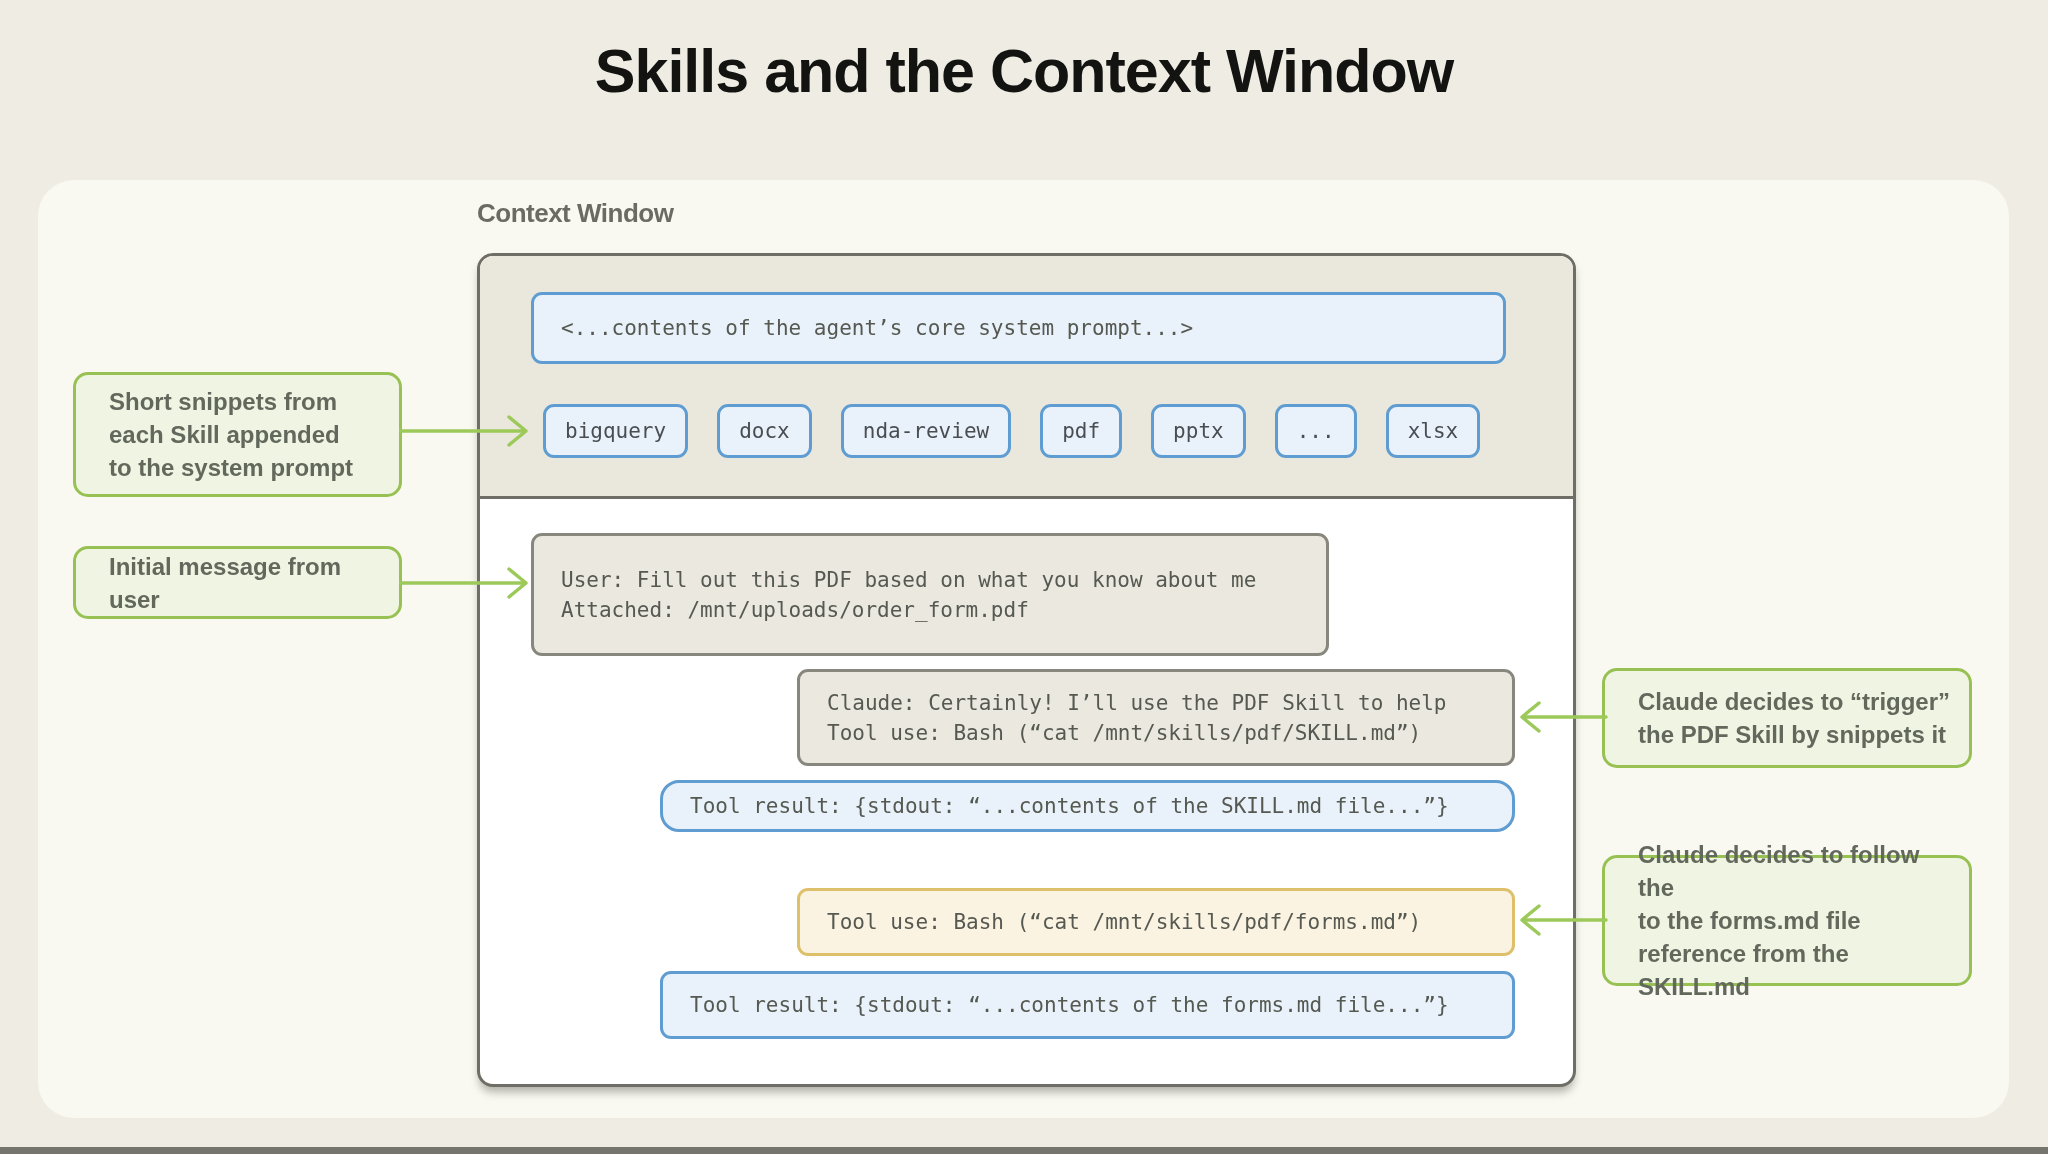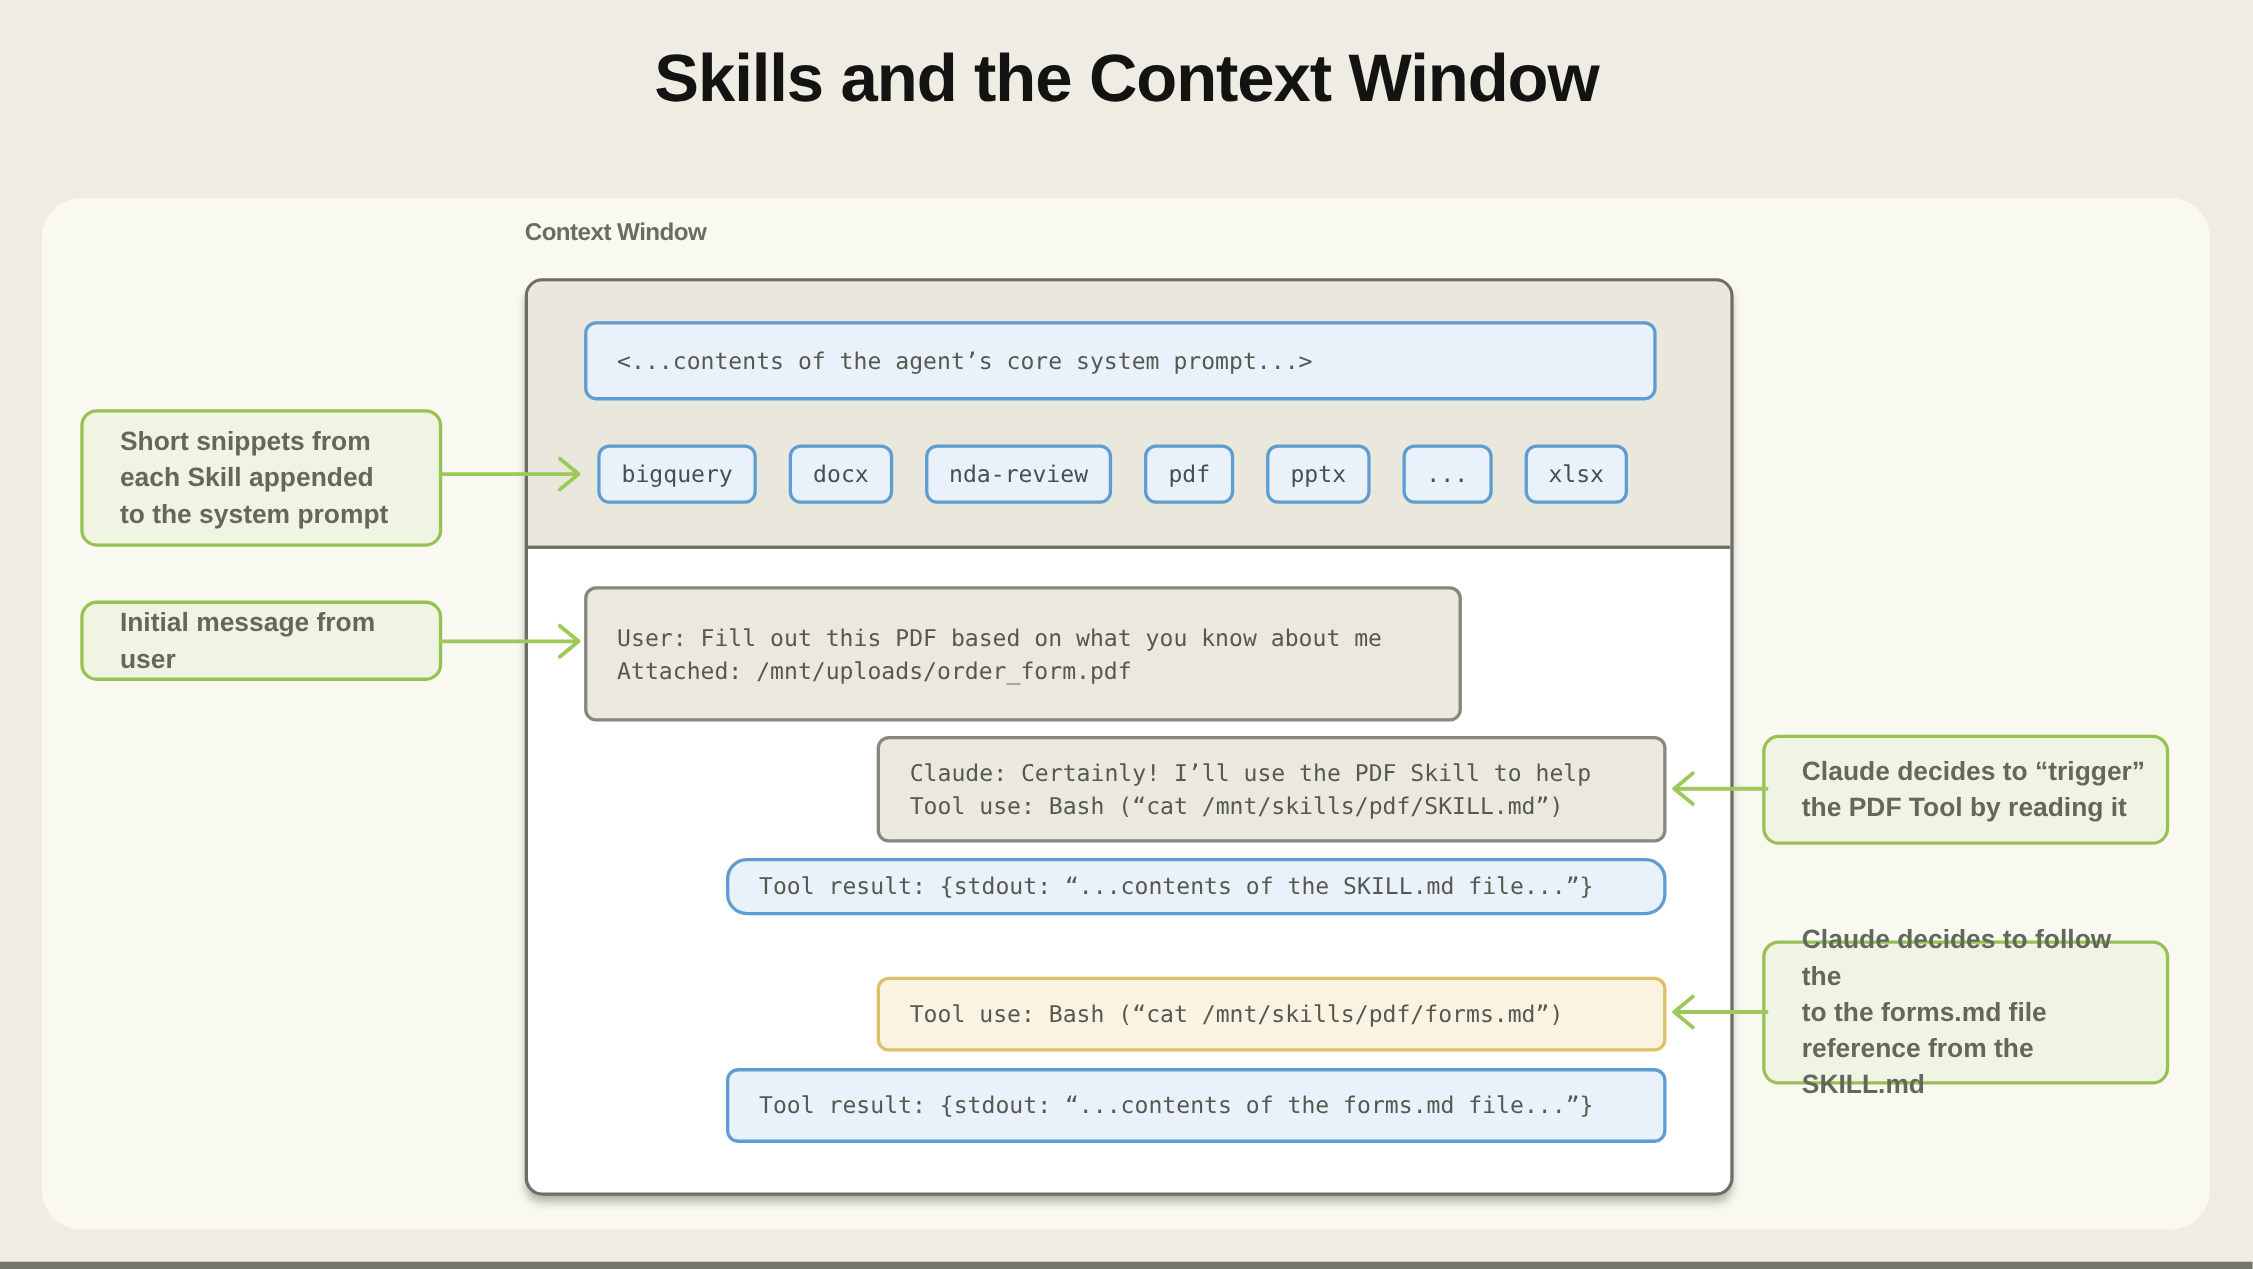--- a/index.html
+++ b/index.html
@@ -5,21 +5,21 @@
   html,body{margin:0;padding:0;background:#EFEDE3;}
   .stage{position:relative;width:2048px;height:1154px;background:#EFEDE3;
          font-family:"Liberation Sans",sans-serif;overflow:hidden;}
 
   .title{position:absolute;left:0;top:36px;width:100%;margin:0;text-align:center;
          font-size:61px;font-weight:bold;letter-spacing:-1px;color:#131311;}
 
   .panel{position:absolute;left:38px;top:180px;width:1971px;height:938px;
          background:#F9F8F1;border-radius:36px;}
 
-  .cw-label{position:absolute;left:477px;top:198px;font-size:22px;font-weight:bold;
+  .cw-label{position:absolute;left:477px;top:198px;font-size:26px;font-weight:bold;
             color:#6B6B64;letter-spacing:-0.5px;text-align:center;}
 
   .cw-box{position:absolute;left:477px;top:253px;width:1093px;height:828px;
           border:3px solid #6E6E66;border-radius:16px;background:#ffffff;
           box-shadow:0 7px 9px -2px rgba(70,70,60,.4);overflow:hidden;}
   .cw-top{position:absolute;left:0;top:0;right:0;height:240px;background:#EAE8DD;
           border-bottom:3px solid #6E6E66;}
 
   .mono{font-family:"DejaVu Sans Mono","Liberation Mono",monospace;
         font-size:21px;color:#565951;}
@@ -124,21 +124,21 @@
     <div class="line">each Skill appended</div>
     <div class="line">to the system prompt</div>
   </div>
 
   <div class="note note-l2">
     <div class="line">Initial message from user</div>
   </div>
 
   <div class="note note-r1">
     <div class="line">Claude decides to “trigger”</div>
-    <div class="line">the PDF Tool by reading it</div>
+    <div class="line">the PDF Skill by snippets it</div>
   </div>
 
   <div class="note note-r2">
     <div class="line">Claude decides to follow the</div>
     <div class="line">to the forms.md file</div>
     <div class="line">reference from the SKILL.md</div>
   </div>
 
   <svg class="arrow a-l1" width="134" height="36" viewBox="0 0 134 36">
     <line x1="1" y1="18" x2="126" y2="18"></line>

